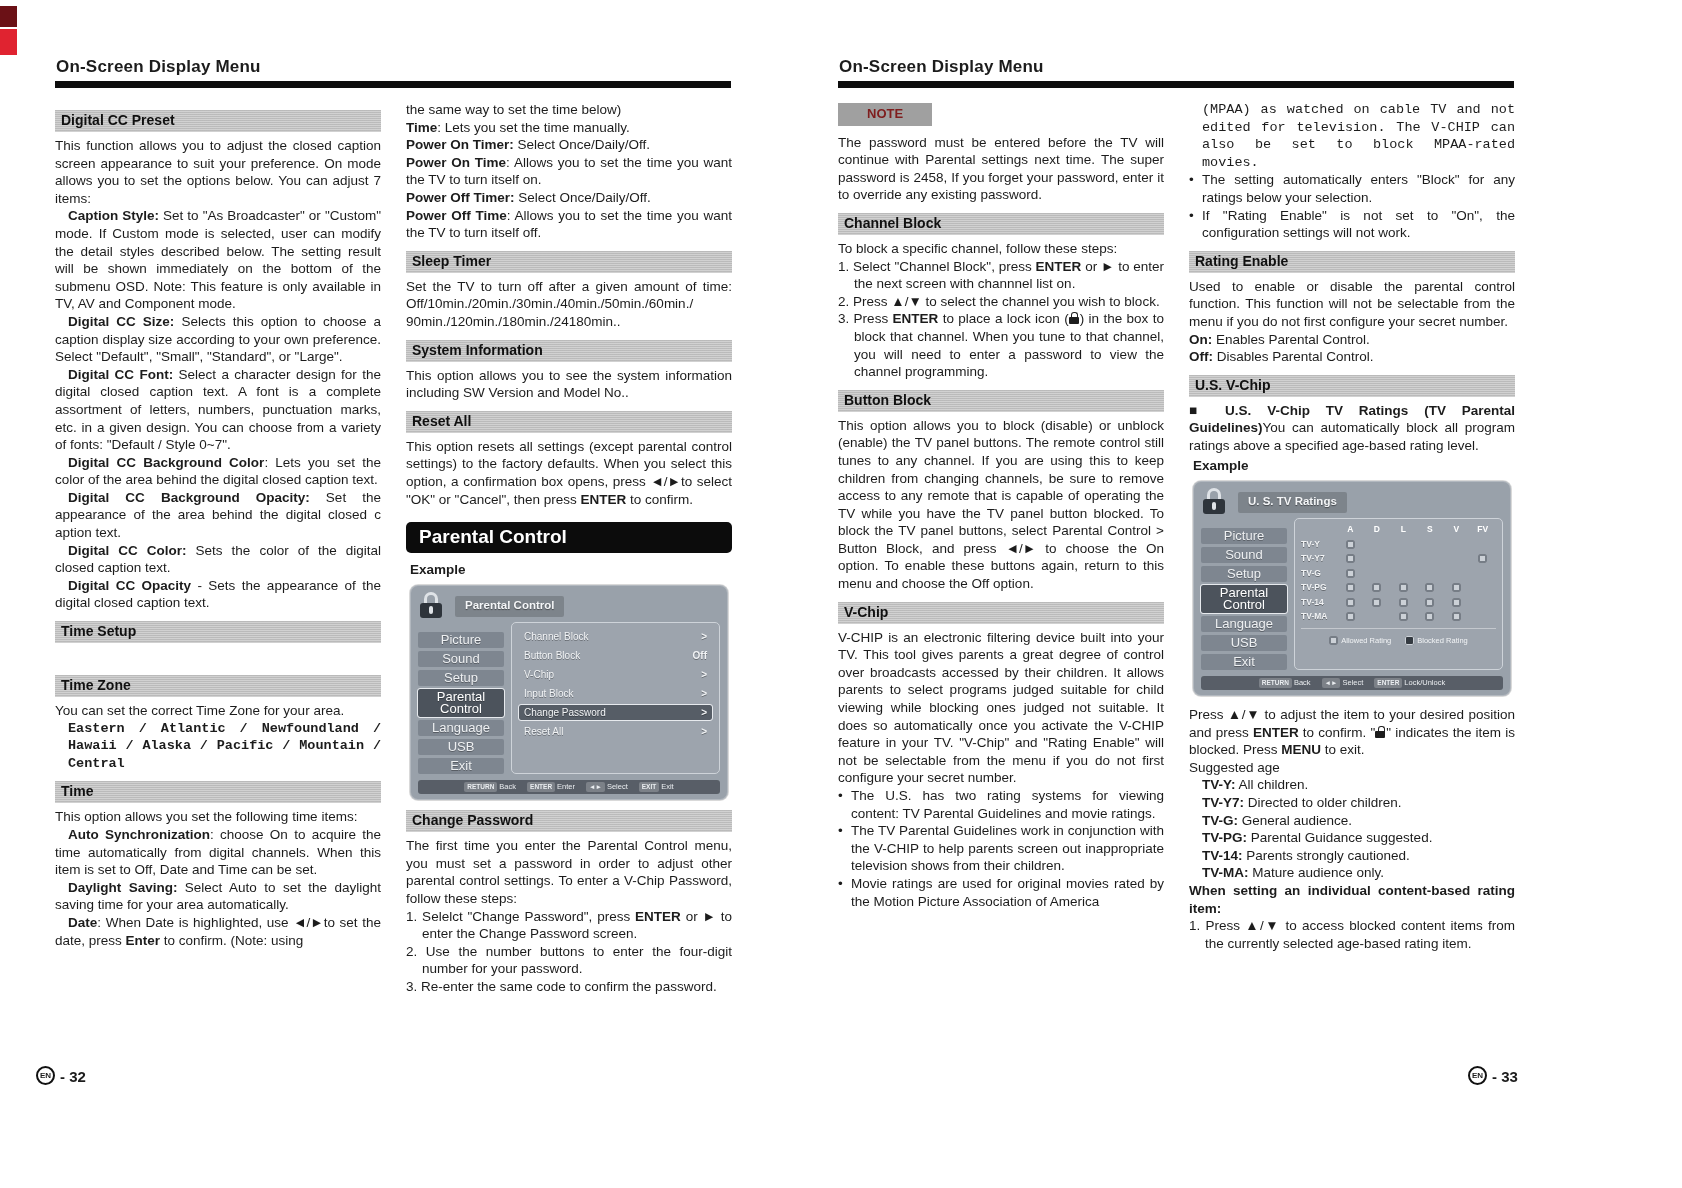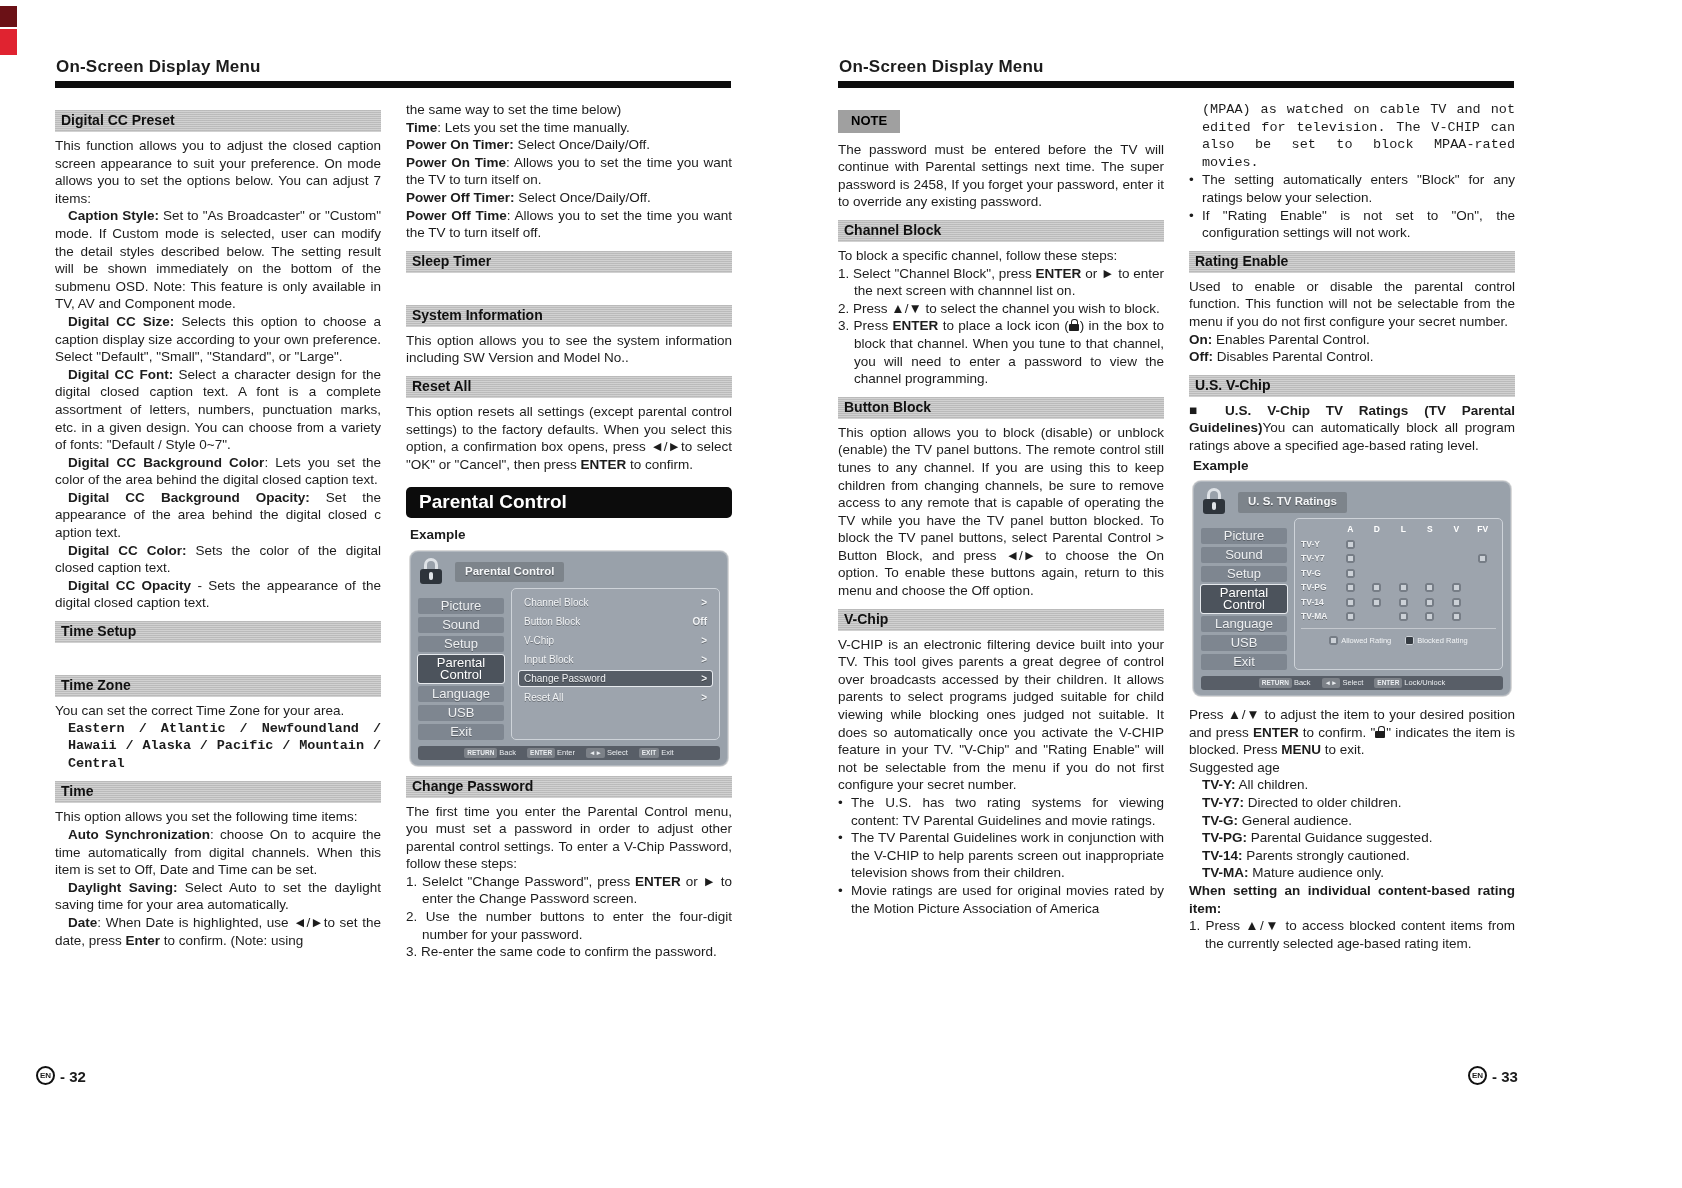--- a/index.html
+++ b/index.html
@@ -31,22 +31,22 @@
 
   .para { margin:0; }
   .indent { text-indent:13px; }
   .blockindent { margin-left:13px;font-family:Liberation Mono, monospace; }
   .num { padding-left:16px; text-indent:-16px; }
   .bullet { display:flex; margin:0; }
   .bullet .dot { flex:none; width:13px; }
   .bullet .bt { flex:1; text-align:justify; }
 
   .note-badge {
-    display:inline-block; background:var(--note-bg,#a0a0a0); color:#000000;
-    font-weight:700; font-size:13px; padding:2px 13px 3px; margin:9px 0 8px;
+    display:inline-block; background:var(--note-bg,#a0a0a0); color:#7f1d1d;
+    font-weight:700; font-size:13px; padding:2px 29px 3px; margin:2px 0 8px;
   }
   .banner {
     background:var(--banner-bg,#0c0c0c); color:#fff; font-weight:700; font-size:19px;
     padding:6px 13px 7px; border-radius:5px; margin:14px 0 8px; text-align:left;
   }
   .example { font-weight:700; margin:2px 0 7px 4px; text-align:left; }
 
   
   .osd {
     width:318px; border-radius:8px; background:var(--osd-bg,#99a1aa);
@@ -176,20 +176,21 @@
           <div class="para indent"><b>Date</b>:  When Date is highlighted, use ◄/►to set the date, press <b>Enter</b> to confirm. (Note: using</div>
         </div>
       <div class="col">
           <div class="para">the same way to set the time below)</div>
           <div class="para"><b>Time</b>: Lets you set the time manually.</div>
           <div class="para"><b>Power On Timer:</b> Select Once/Daily/Off.</div>
           <div class="para"><b>Power On Time</b>: Allows you to set the time you want the TV to turn itself on.</div>
           <div class="para"><b>Power Off Timer:</b> Select Once/Daily/Off.</div>
           <div class="para"><b>Power Off Time</b>: Allows you to set the time you want the TV to turn itself off.</div>
           <div class="section-header">Sleep Timer</div>
+          <div class="para">Set the TV to turn off after a given amount of time: Off/10min./20min./30min./40min./50min./60min./ 90min./120min./180min./24180min..</div>
           <div class="section-header">System Information</div>
           <div class="para">This option allows you to see the system information including SW Version and Model No..</div>
           <div class="section-header">Reset All</div>
           <div class="para">This option resets all settings (except parental control settings) to the factory defaults. When you select this option, a confirmation box opens, press ◄/►to select "OK" or "Cancel",  then press <b>ENTER</b> to confirm.</div>
           <div class="banner">Parental Control</div>
           <div class="example">Example</div>
           <div class="osd">
             <div class="osd-head">
               <span class="osd-lock">
                 <span class="shackle"></span>

